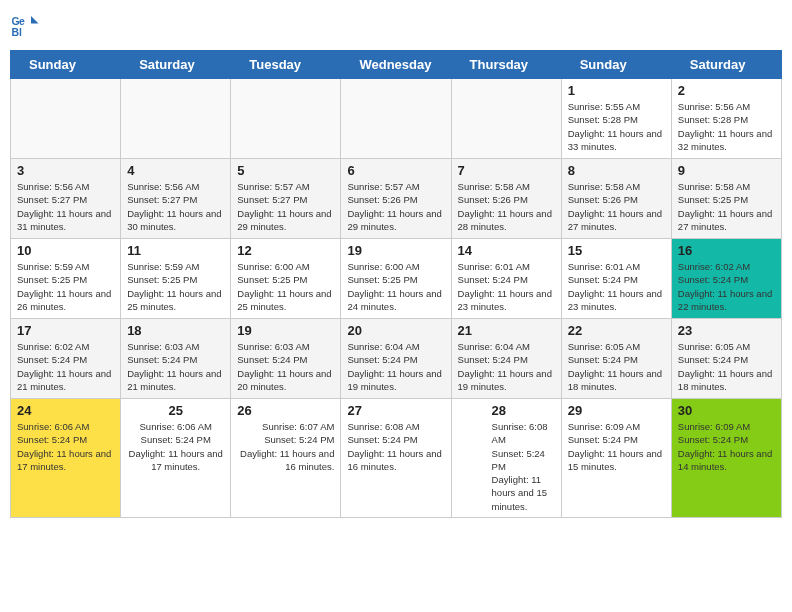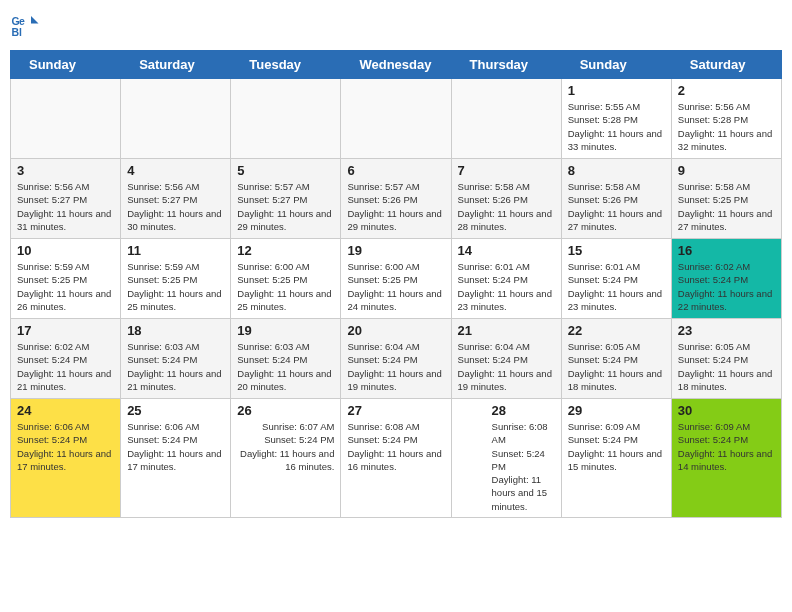--- a/index.html
+++ b/index.html
@@ -265,21 +265,21 @@
 Daylight: 11 hours and 18 minutes.</div>
         </td>
       </tr>
       <tr>
         <td style="background-color: #fde047;">
           <span class="day-number">24</span>
           <div class="day-info" style="white-space: pre-line;">Sunrise: 6:06 AM
 Sunset: 5:24 PM
 Daylight: 11 hours and 17 minutes.</div>
         </td>
-        <td style="background-color: rgb(255, 255, 255);">
+        <td style="background-color: rgb(255, 255, 255); text-align: center;">
           <span class="day-number">25</span>
           <div class="day-info" style="white-space: pre-line;">Sunrise: 6:06 AM
 Sunset: 5:24 PM
 Daylight: 11 hours and 17 minutes.</div>
         </td>
         <td style="background-color: rgb(255, 255, 255);">
           <span class="day-number">26</span>
           <div class="day-info" style="white-space: pre-line; text-align: right;">Sunrise: 6:07 AM
 Sunset: 5:24 PM
 Daylight: 11 hours and 16 minutes.</div>

